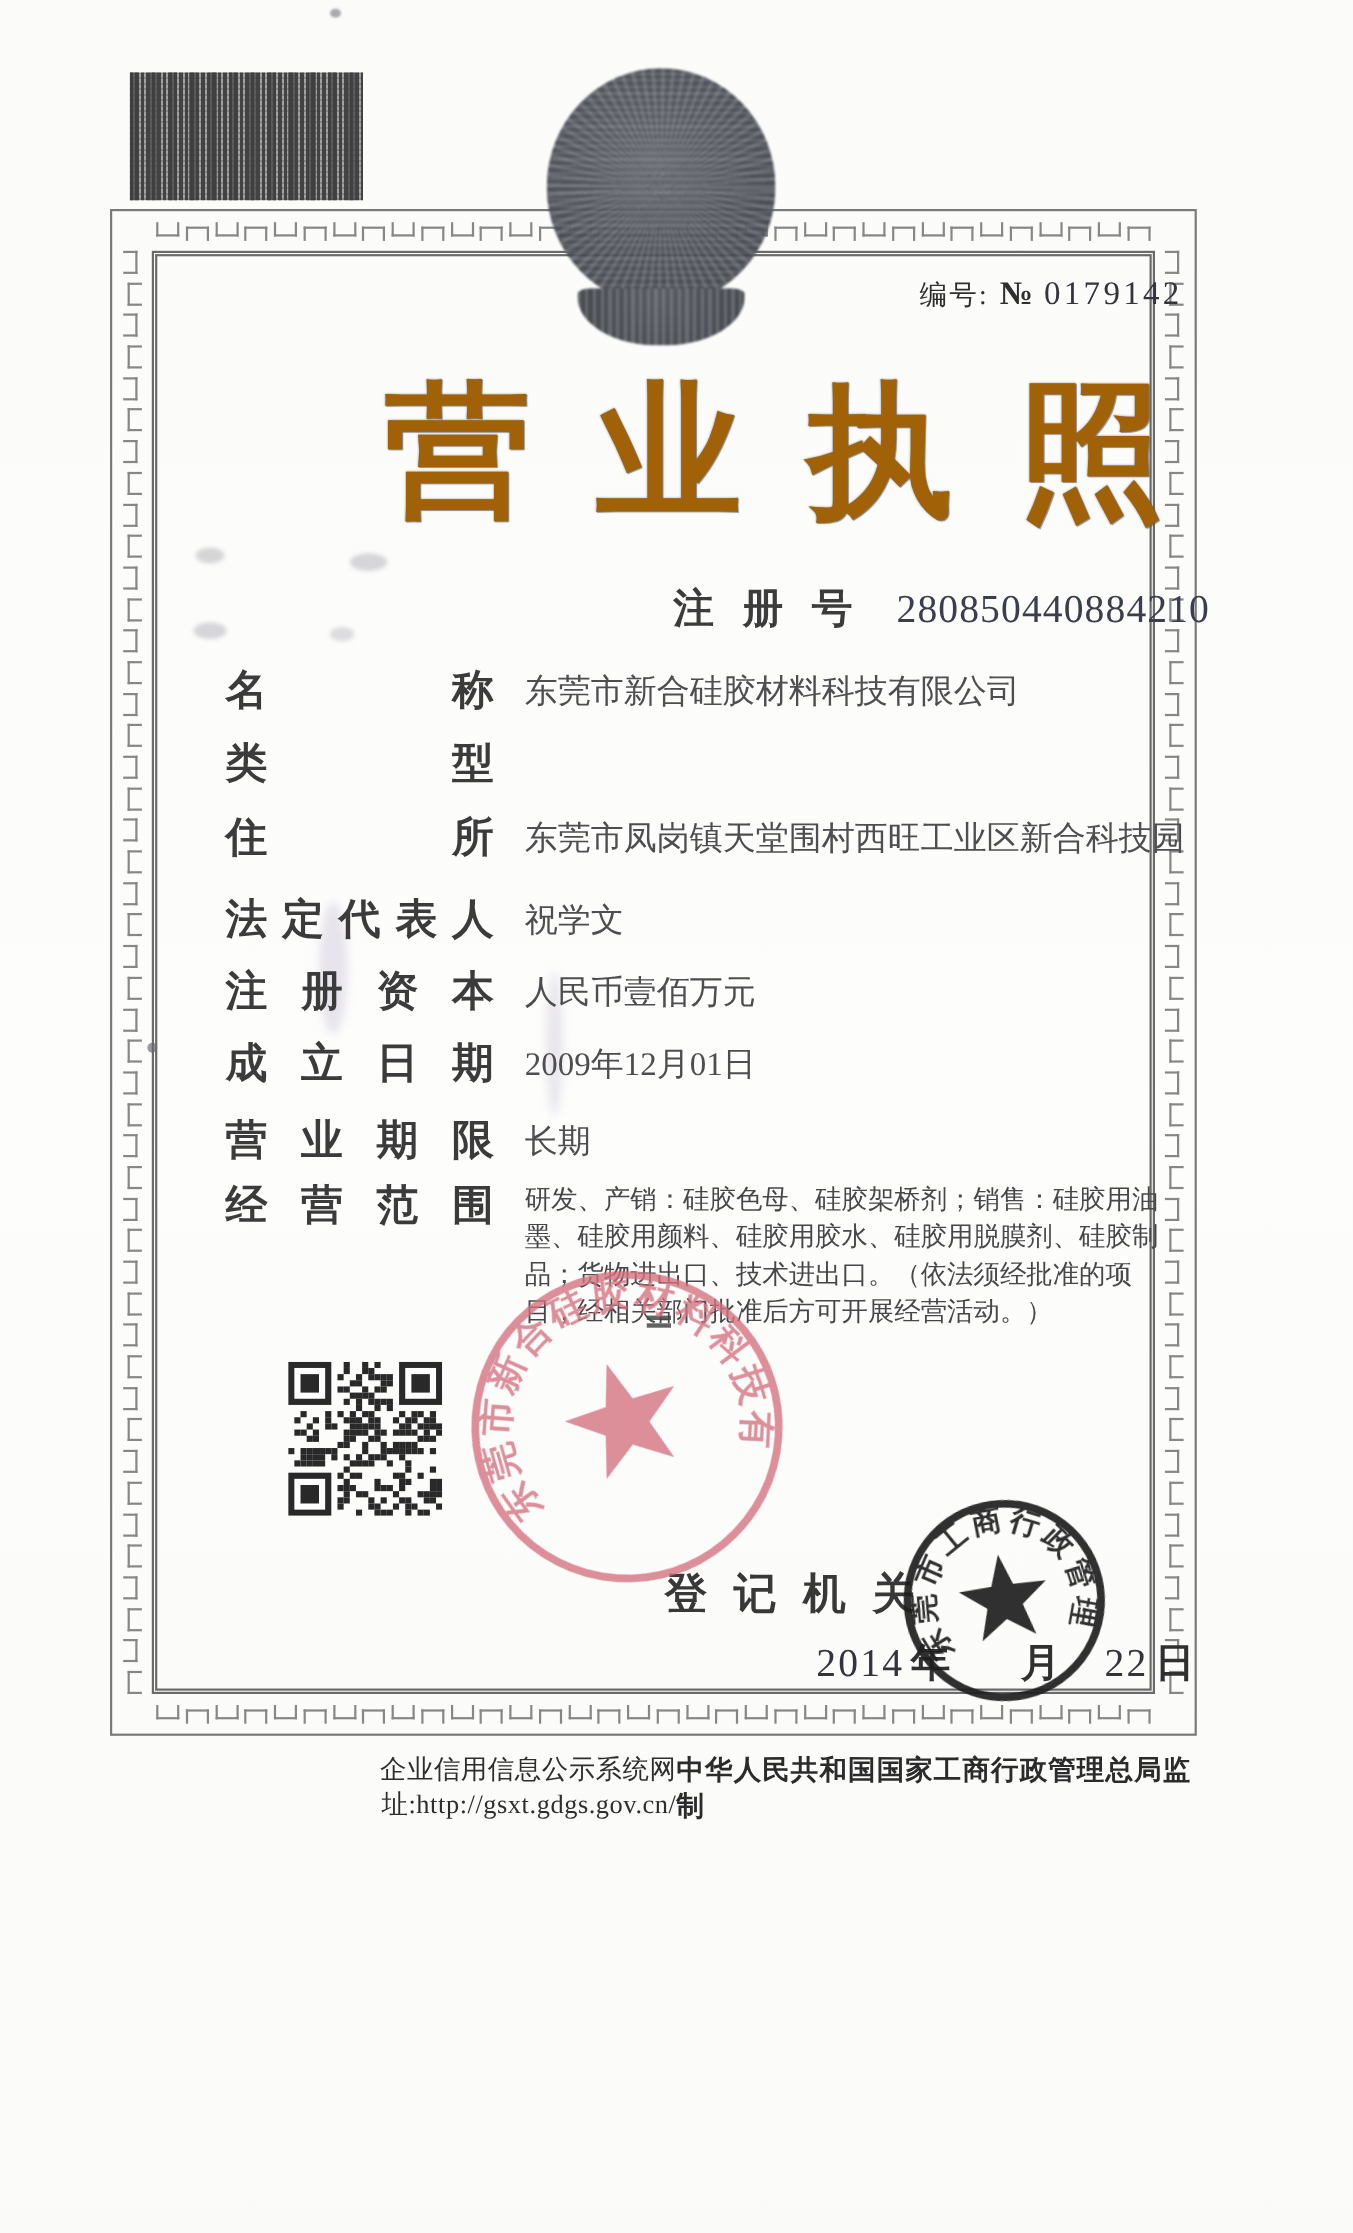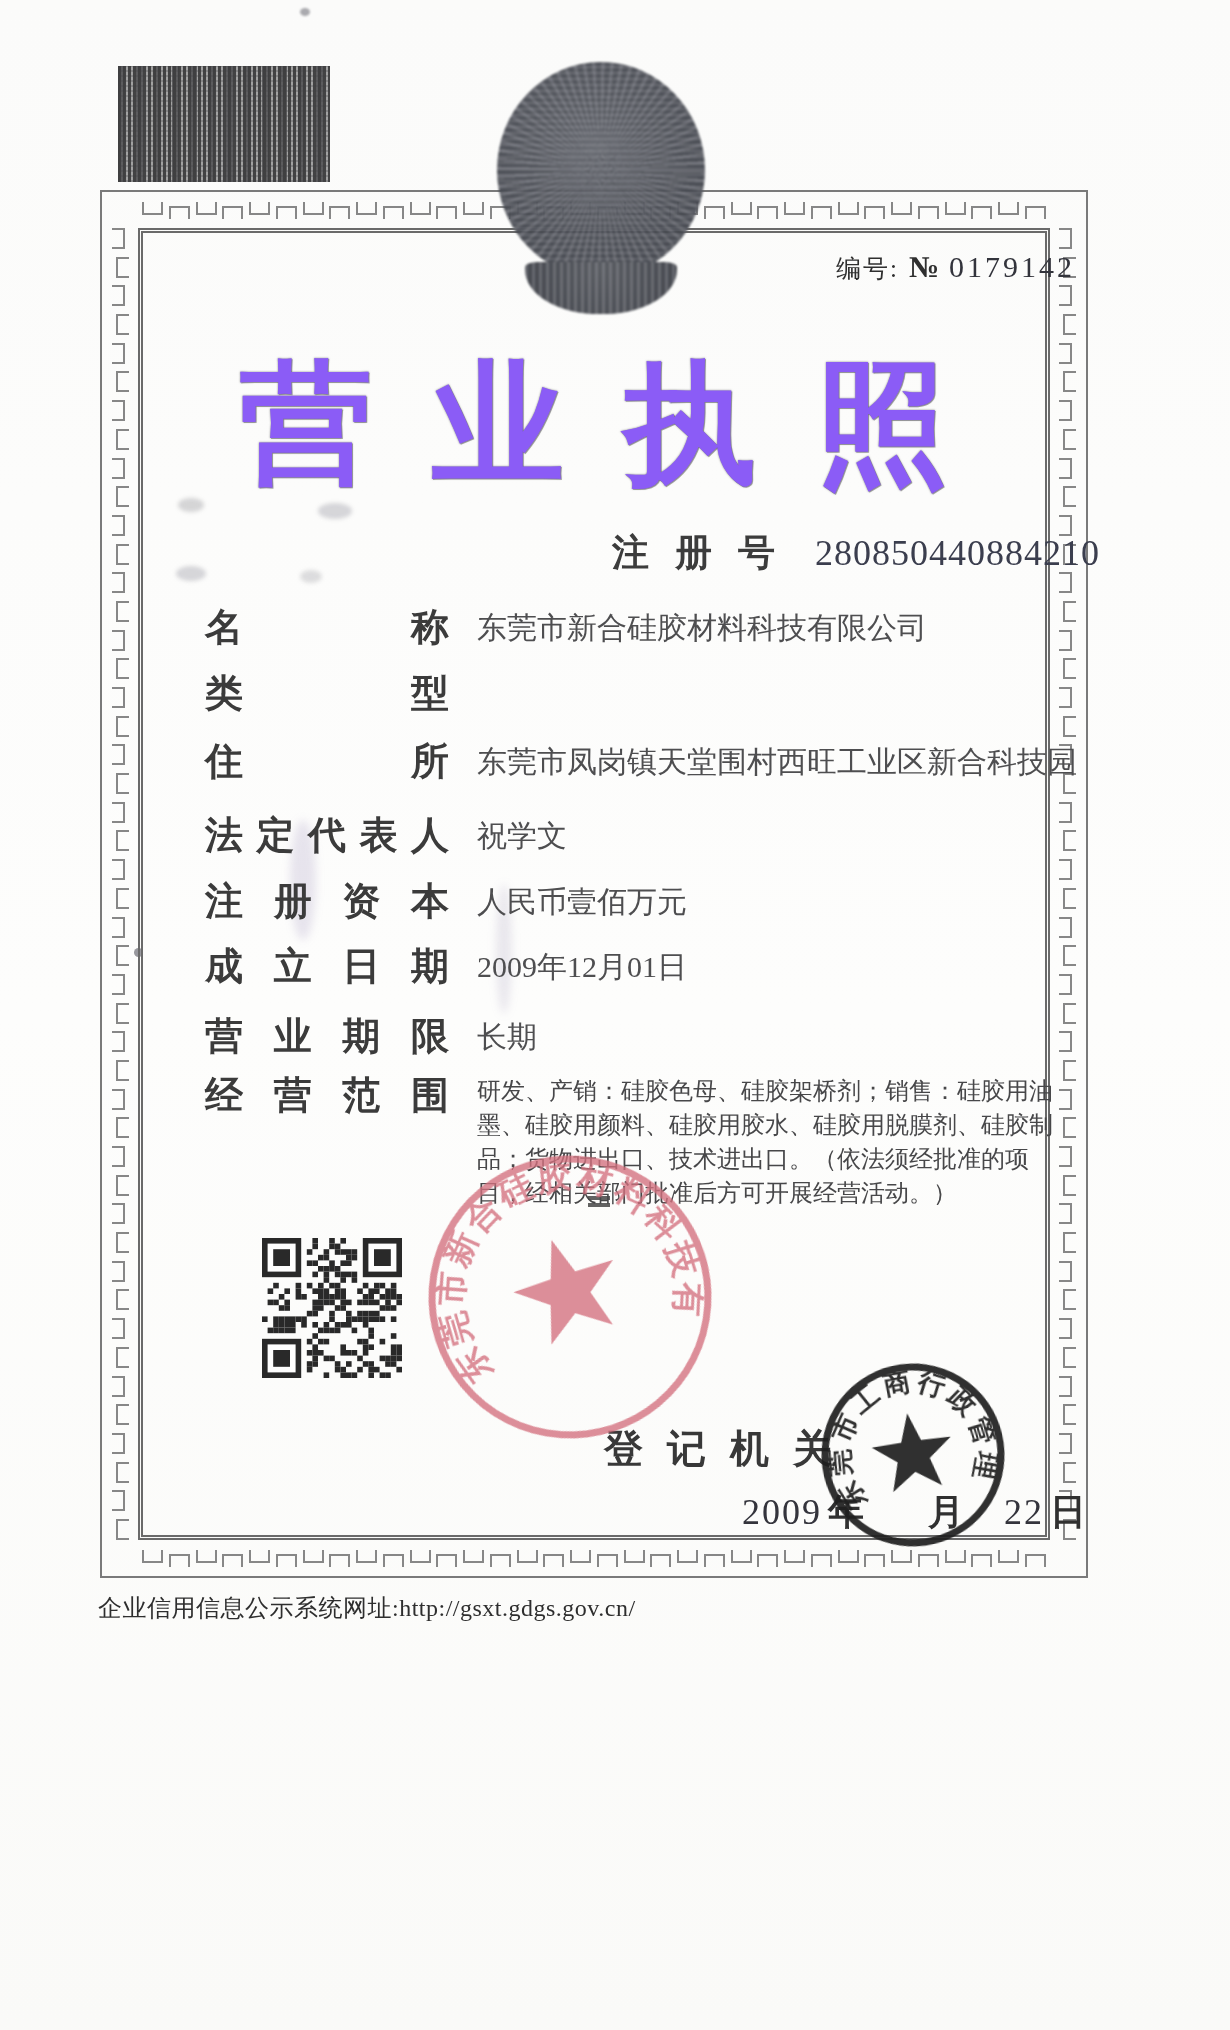--- a/index.html
+++ b/index.html
@@ -62,24 +62,24 @@
   }
 
   
   .serial{left:836px;top:250px;display:flex;align-items:baseline;gap:10px;color:#2f2f2f;z-index:2;}
   .serial .lbl{font-size:25px;letter-spacing:2px;}
   .serial .no-symbol{font-size:30px;font-weight:bold;}
   .serial .num{font-size:30px;letter-spacing:3px;color:#33343c;}
 
   
   .title{
-    left:100px;top:336px;width:988px;text-align:center;
+    left:100px;top:322px;width:988px;text-align:right;
     font-family:"Liberation Sans", sans-serif;font-weight:900;
     font-size:132px;letter-spacing:60px;transform:translateX(30px);
-    color:#8b5cf6;z-index:2;
+    color:#a16207;z-index:2;
     text-shadow:0 0 2px rgba(70,70,75,.75), 1px 1px 0 rgba(90,90,95,.5);
   }
 
   
   .regline{left:612px;top:528px;display:flex;align-items:center;z-index:2;}
   .regline .lbl{font-size:37px;letter-spacing:26px;color:#3c3c3c;font-weight:600;}
   .regline .num{font-size:36px;margin-left:14px;letter-spacing:1px;color:#3b3e4e;}
 
   
   .row{position:absolute;left:205px;display:flex;align-items:flex-start;z-index:2;}
@@ -608,21 +608,21 @@
   <circle cx="157" cy="157" r="138" fill="none" stroke="#d4707e" stroke-width="7"></circle>
   <polygon fill="#d4707e" points="157,97 169.9,134.2 209.3,135 177.9,158.8 189.3,196.5 157,174 124.7,196.5 136.1,158.8 104.7,135 144.1,134.2"></polygon>
   <text font-size="34" letter-spacing="3" fill="#d4707e" font-weight="bold" font-family="Liberation Serif, serif">
     <textPath href="#redArc" startOffset="6">东莞市新合硅胶材料科技有限公司</textPath>
   </text>
 </svg>
 
 <div class="abs registrar">登记机关</div>
 
 <div class="abs dateline">
-  <span class="num">2009</span>
+  <span class="num">2014</span>
   <span class="unit">年</span>
   <span class="gap1"></span>
   <span class="unit">月</span>
   <span class="gap2"></span>
   <span class="num">22</span>
   <span class="unit">日</span>
 </div>
 
 <svg class="abs black-seal" viewBox="0 0 206 206">
   <defs>
@@ -630,13 +630,14 @@
   </defs>
   <circle cx="103" cy="103" r="88" fill="none" stroke="#1f1f1f" stroke-width="7"></circle>
   <polygon fill="#1f1f1f" points="103,61 113,89.2 142.9,90 119.2,108.3 127.7,137 103,120 78.3,137 86.8,108.3 63.1,90 93,89.2"></polygon>
   <text font-size="27" letter-spacing="4" fill="#1f1f1f" font-weight="bold" font-family="Liberation Serif, serif">
     <textPath href="#blkArc" startOffset="2">东莞市工商行政管理局</textPath>
   </text>
 </svg>
 
 <div class="abs footer">
   <span class="left">企业信用信息公示系统网址:http://gsxt.gdgs.gov.cn/</span>
+  <span class="right">中华人民共和国国家工商行政管理总局监制</span>
 </div>
 
 </body></html>

